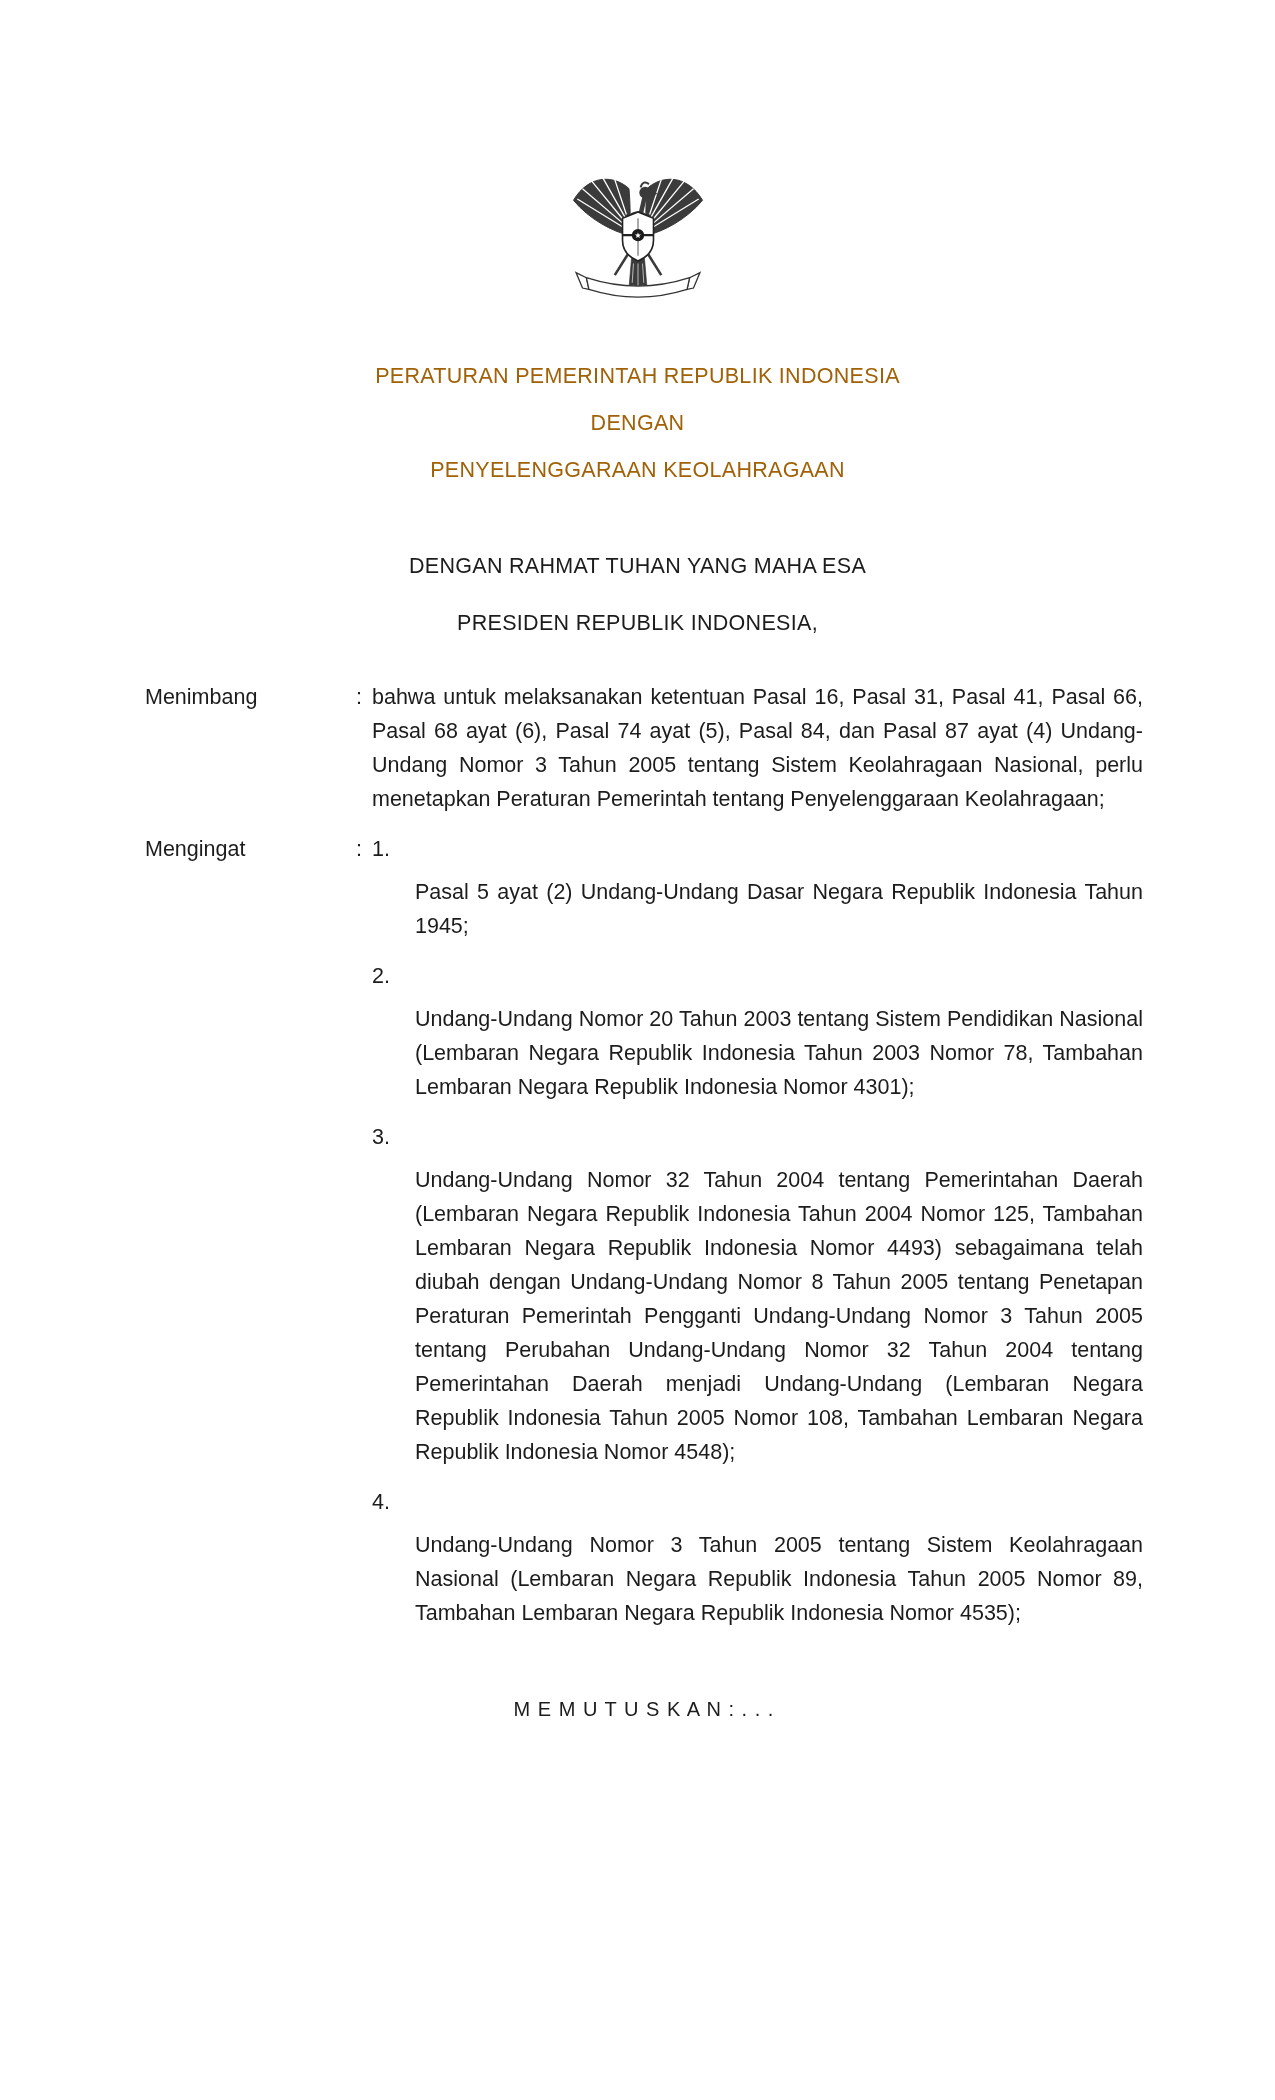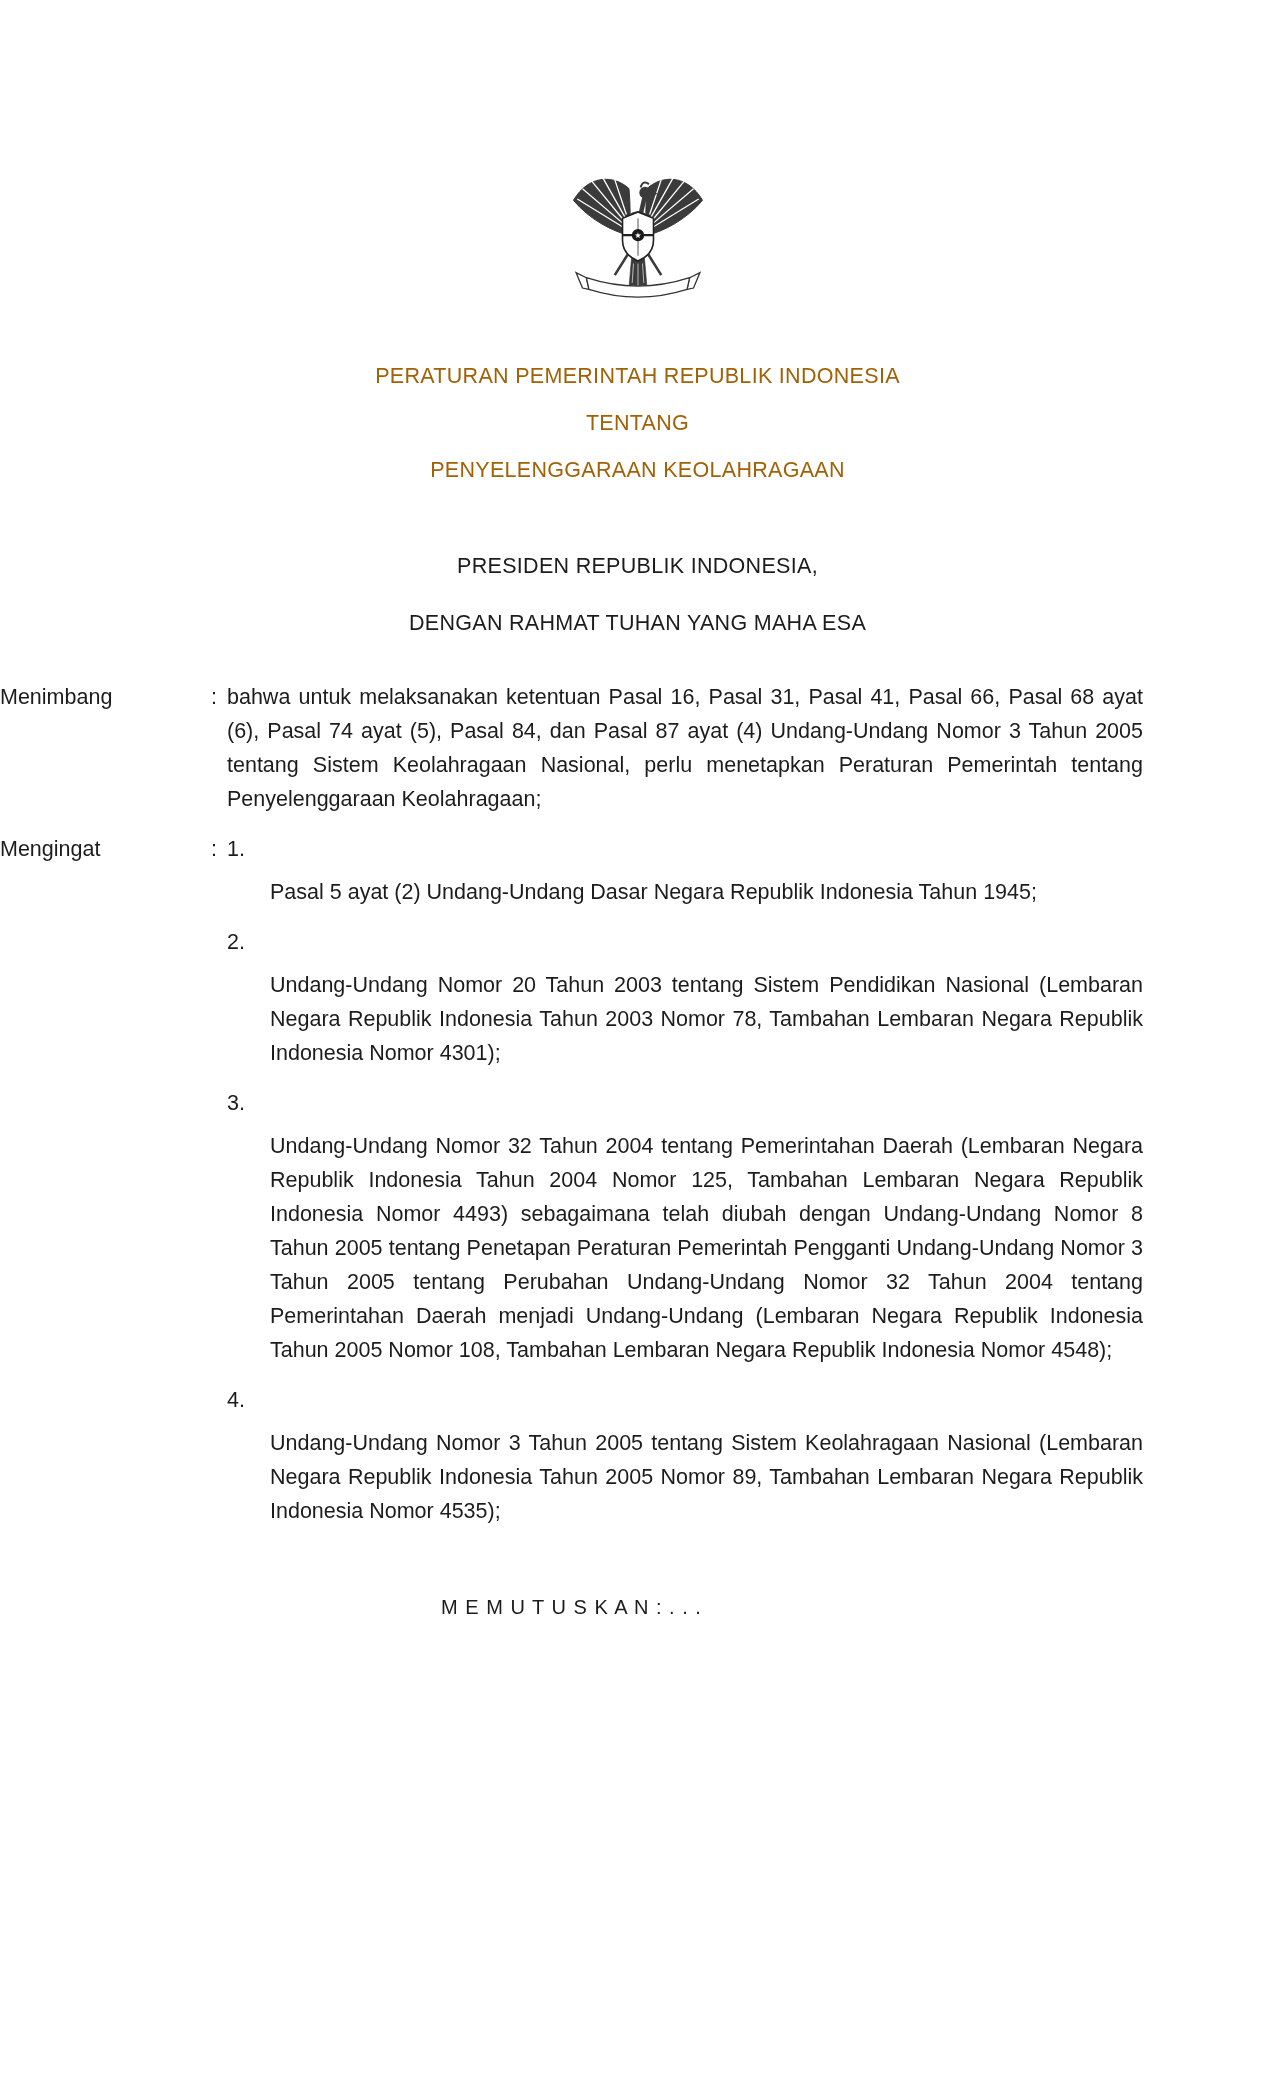--- a/index.html
+++ b/index.html
@@ -37,20 +37,21 @@
     margin-top: 62px;
     font-size: 21.5px;
   }
   .salutation-line {
     line-height: 34px;
     margin-bottom: 23px;
     letter-spacing: 0.3px;
   }
   .body-block {
     margin-top: 40px;
+    padding-left: 145px;
     padding-right: 132px;
     font-size: 21.5px;
     line-height: 34px;
   }
   .section-row {
     display: flex;
     align-items: flex-start;
     margin-bottom: 16px;
   }
   .section-label {
@@ -131,27 +132,27 @@
       <text x="110" y="129" font-size="12" text-anchor="middle" fill="#ffffff" font-family="DejaVu Sans, sans-serif">★</text>
 
       <path d="M30,190 L14,182 L24,206 L34,208 Z" fill="#ffffff" stroke="#333" stroke-width="2"></path>
       <path d="M190,190 L206,182 L196,206 L186,208 Z" fill="#ffffff" stroke="#333" stroke-width="2"></path>
       <path d="M30,190 Q110,216 190,190 L186,208 Q110,232 34,208 Z" fill="#ffffff" stroke="#333" stroke-width="2"></path>
     </svg>
   </div>
 
   <div class="title-block">
     <div class="title-line">PERATURAN PEMERINTAH REPUBLIK INDONESIA</div>
-    <div class="title-line">TENTANG</div>
+    <div class="title-line">DENGAN</div>
     <div class="title-line">PENYELENGGARAAN KEOLAHRAGAAN</div>
   </div>
 
   <div class="salutation-block">
+    <div class="salutation-line">DENGAN RAHMAT TUHAN YANG MAHA ESA</div>
     <div class="salutation-line">PRESIDEN REPUBLIK INDONESIA,</div>
-    <div class="salutation-line">DENGAN RAHMAT TUHAN YANG MAHA ESA</div>
   </div>
 
   <div class="body-block">
 
     <div class="section-row">
       <div class="section-label">Menimbang</div>
       <div class="section-colon">:</div>
       <div class="section-content">
         <div class="plain-text">bahwa untuk melaksanakan ketentuan Pasal 16, Pasal 31, Pasal 41, Pasal 66, Pasal 68 ayat (6), Pasal 74 ayat (5), Pasal 84, dan Pasal 87 ayat (4)  Undang-Undang Nomor 3 Tahun 2005 tentang Sistem Keolahragaan Nasional, perlu menetapkan Peraturan Pemerintah tentang Penyelenggaraan Keolahragaan;</div>
       </div>

